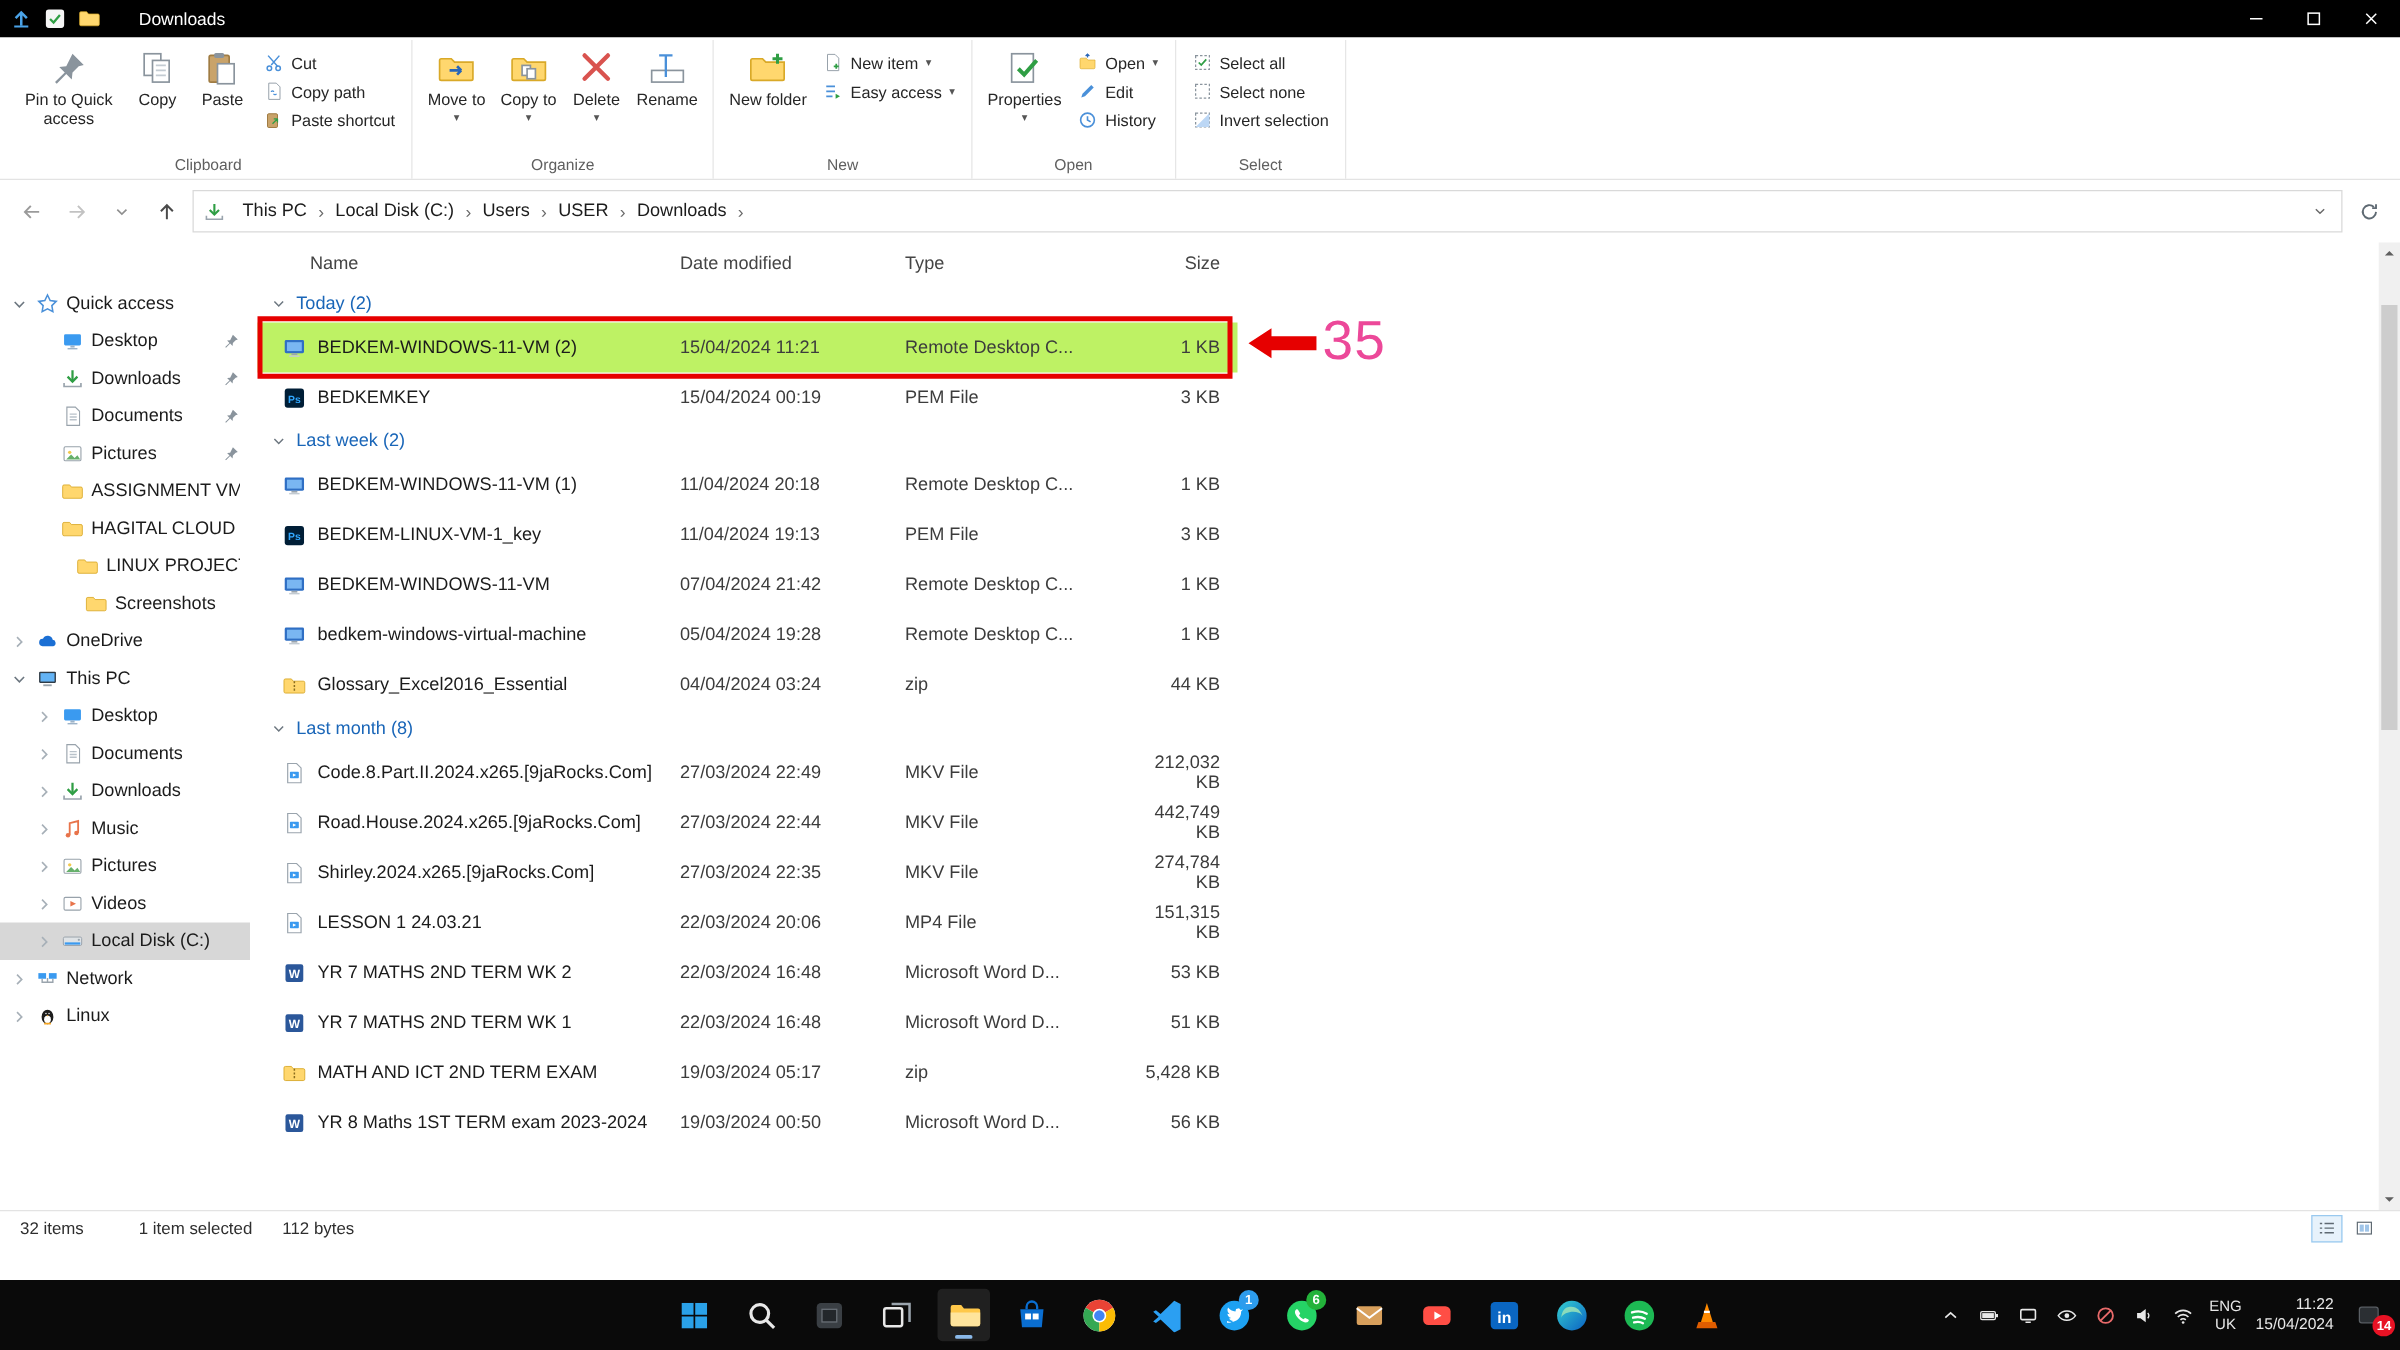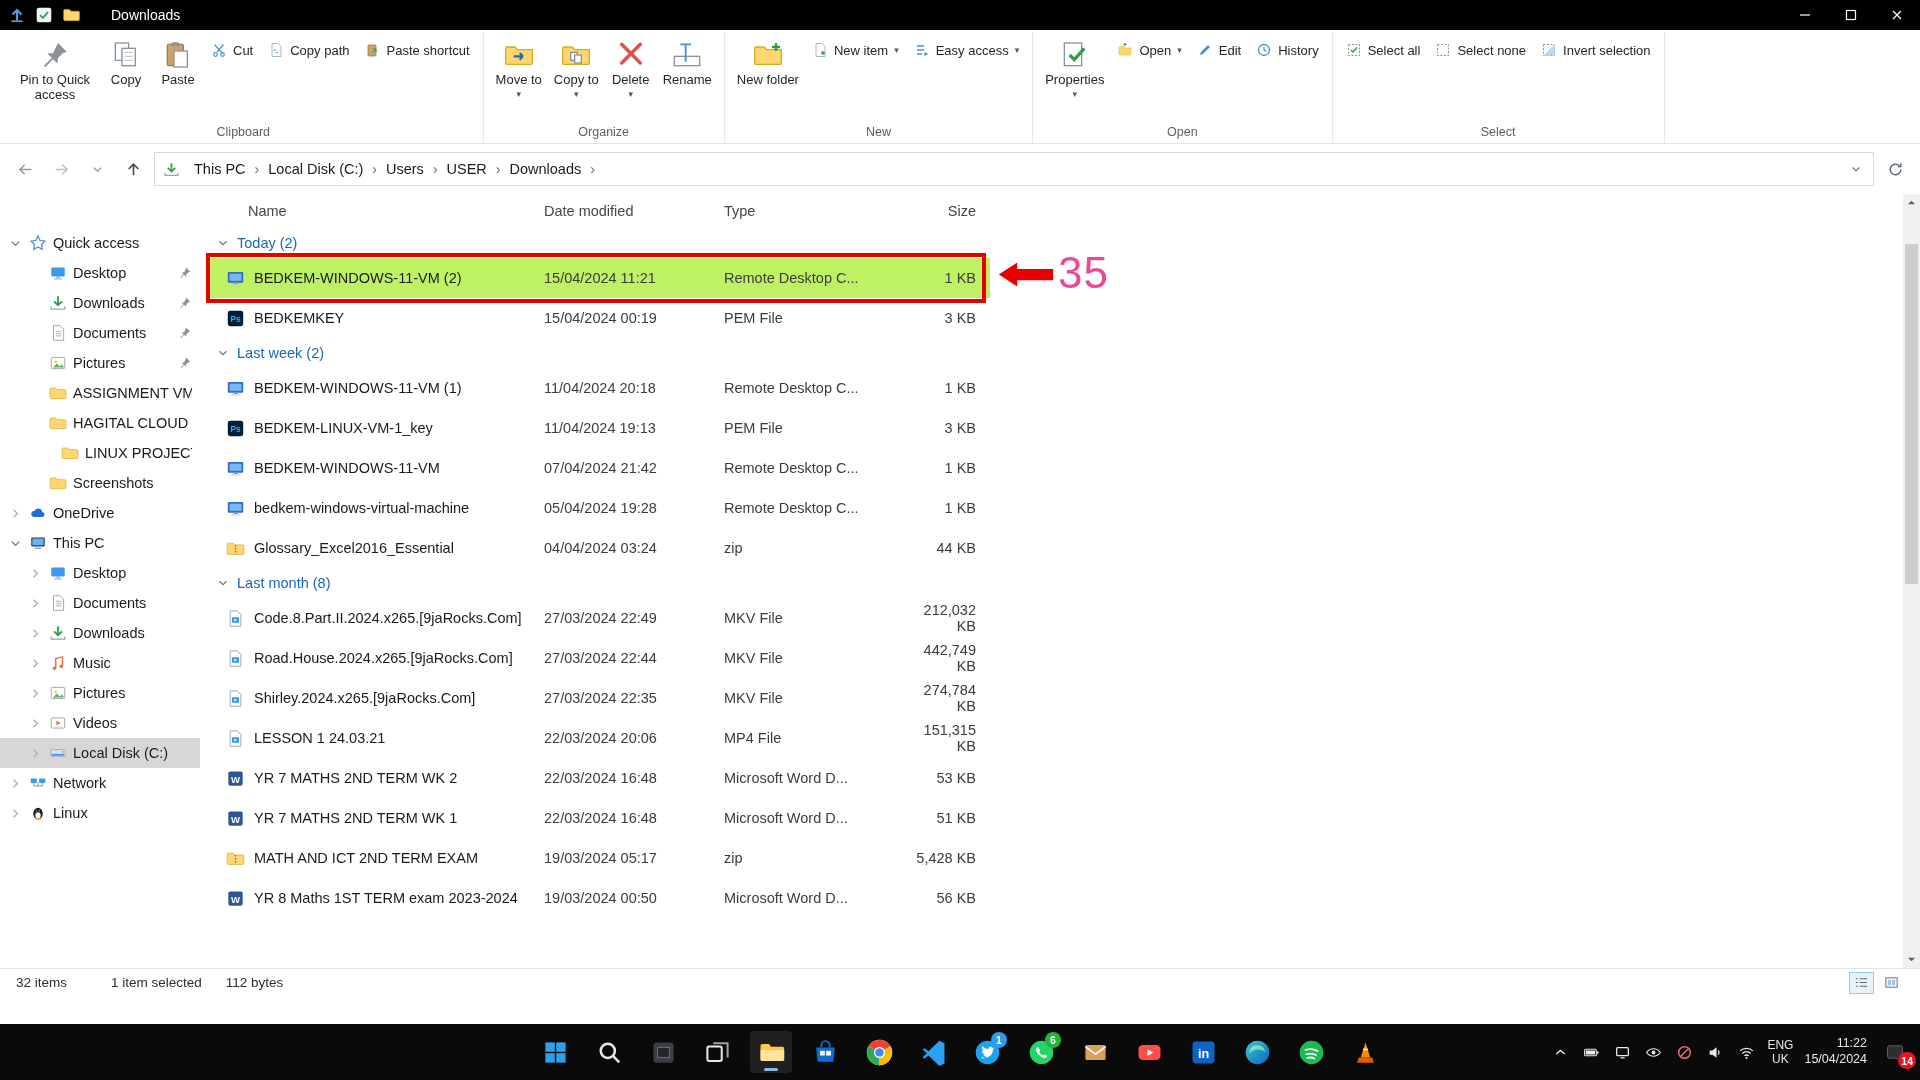--- a/index.html
+++ b/index.html
@@ -28,21 +28,21 @@
 
 
 .ribbon{height:114px;background:#fff;border-bottom:1px solid #e3e3e3;display:flex;padding:2px 0 0 4px}
 .rgroup{display:flex;flex-direction:column;border-right:1px solid #e6e6e6;padding:0 7px}
 .rg-body{flex:1;display:flex;align-items:flex-start;gap:2px;padding-top:3px}
 .rg-label{text-align:center;font-size:12.5px;color:#5f5f5f;padding:2px 0 4px}
 .rbtn-large{display:flex;flex-direction:column;align-items:center;min-width:50px;max-width:88px;padding:4px 5px 2px;gap:2px}
 .rbtn-large .icon{width:32px;height:32px}
 .rbtn-large .lbl{font-size:13px;line-height:1.12;text-align:center;color:#262626}
 .caret{font-size:9px;color:#555;line-height:1}
-.rstack{display:flex;flex-direction:row;gap:3px;padding-top:5px}
+.rstack{display:flex;flex-direction:column;gap:3px;padding-top:5px}
 .rbtn-small{display:flex;align-items:center;gap:6px;font-size:13px;color:#262626;padding:2px 6px;white-space:nowrap}
 .rbtn-small .icon{width:16px;height:16px}
 
 
 .navbar{height:50px;display:flex;align-items:center;padding:0 10px;gap:6px;background:#fff}
 .nav-btn{width:30px;height:30px;display:flex;align-items:center;justify-content:center}
 .nav-btn .icon{width:17px;height:17px}
 .nav-caret .icon{width:11px;height:11px}
 .addressbar{flex:1;height:34px;border:1px solid #d9d9d9;display:flex;align-items:center;padding:0 6px 0 8px;gap:2px;background:#fff}
 .addr-icon{width:17px;height:17px;margin-right:4px}
@@ -558,21 +558,21 @@
         </div>
         <div class="side-item" style="padding-left: 40px;">
           <span class="icon chev"></span>
           <span class="icon s-icon">
             <svg viewBox="0 0 16 16">
               <path d="M1 4.5A1 1 0 0 1 2 3.5h4l1.2 1.5H14a1 1 0 0 1 1 1V12a1 1 0 0 1-1 1H2a1 1 0 0 1-1-1z" fill="#ffd76e" stroke="#d9a928" stroke-width="0.6"></path>
             </svg>
           </span>
           <span class="s-label">LINUX PROJECT</span>
         </div>
-        <div class="side-item" style="padding-left: 28px;">
+        <div class="side-item" style="padding-left: 28px; margin-left: 19px;">
           <span class="icon chev"></span>
           <span class="icon s-icon">
             <svg viewBox="0 0 16 16">
               <path d="M1 4.5A1 1 0 0 1 2 3.5h4l1.2 1.5H14a1 1 0 0 1 1 1V12a1 1 0 0 1-1 1H2a1 1 0 0 1-1-1z" fill="#ffd76e" stroke="#d9a928" stroke-width="0.6"></path>
             </svg>
           </span>
           <span class="s-label">Screenshots</span>
         </div>
         <div class="side-item" style="padding-left: 8px;">
           <span class="icon chev">

